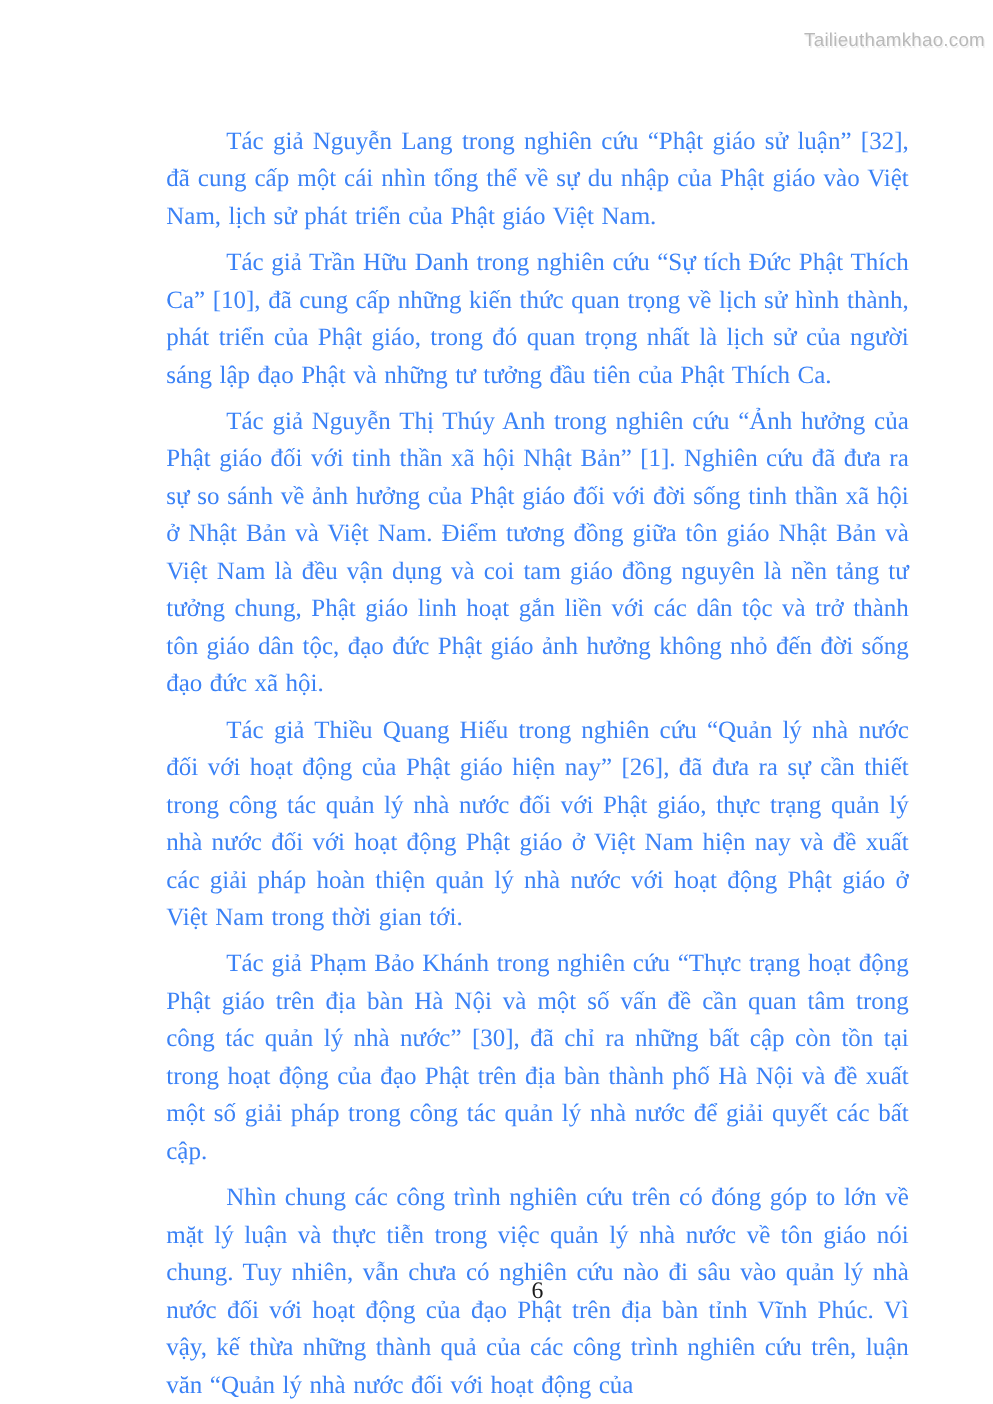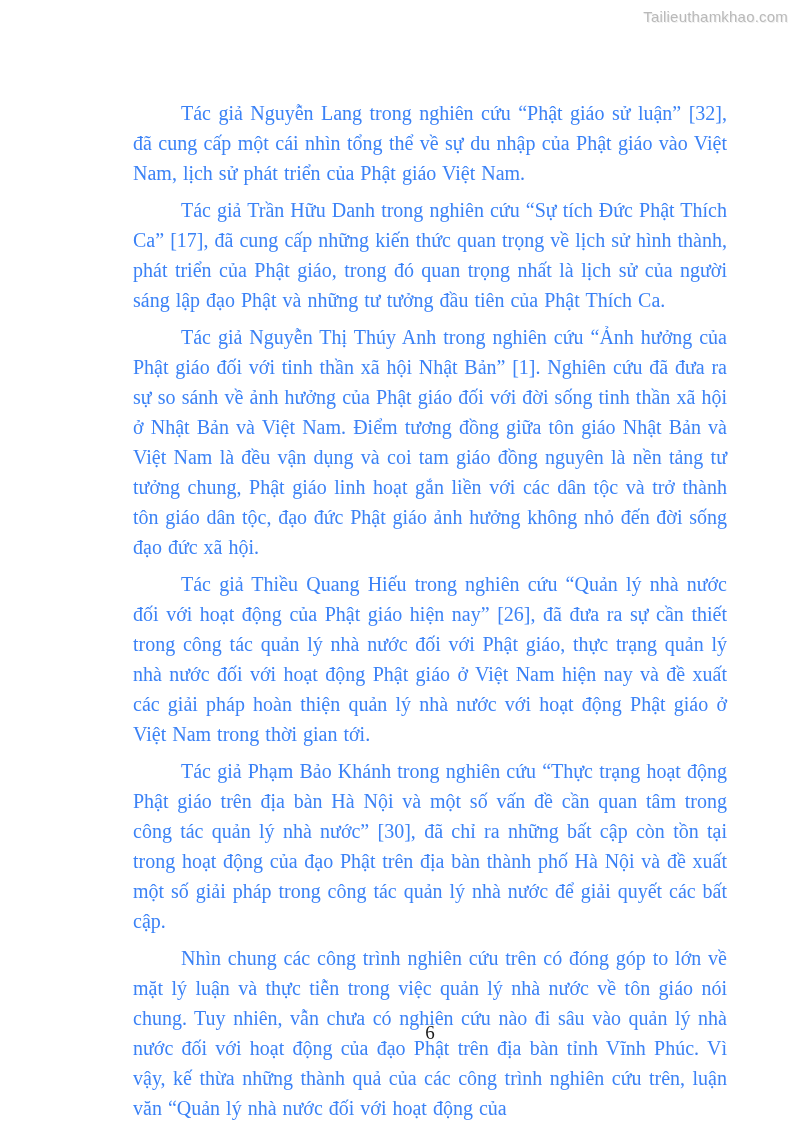--- a/index.html
+++ b/index.html
@@ -10,21 +10,21 @@
   .page {
     position: relative;
     width: 794px;
     height: 1123px;
     background: #ffffff;
     overflow: hidden;
     font-family: "Liberation Serif", serif;
   }
   .watermark {
     position: absolute;
-    top: 8px;
+    top: 24px;
     right: 6px;
     font-family: "Liberation Sans", sans-serif;
     font-size: 15px;
     letter-spacing: 0.2px;
     color: #b9b9b9;
     text-shadow: 1px 1px 0 #efefef;
     user-select: none;
   }
   .content {
     position: absolute;
@@ -53,21 +53,21 @@
 </style>
 </head>
 <body>
 
 <div class="page">
 
   <div class="watermark">Tailieuthamkhao.com</div>
 
   <div class="content">
     <p class="para">Tác giả Nguyễn Lang trong nghiên cứu “Phật giáo sử luận” [32], đã cung cấp một cái nhìn tổng thể về sự du nhập của Phật giáo vào Việt Nam, lịch sử phát triển của Phật giáo Việt Nam.</p>
-    <p class="para">Tác giả Trần Hữu Danh trong nghiên cứu “Sự tích Đức Phật Thích Ca” [17], đã cung cấp những kiến thức quan trọng về lịch sử hình thành, phát triển của Phật giáo, trong đó quan trọng nhất là lịch sử của người sáng lập đạo Phật và những tư tưởng đầu tiên của Phật Thích Ca.</p>
+    <p class="para">Tác giả Trần Hữu Danh trong nghiên cứu “Sự tích Đức Phật Thích Ca” [10], đã cung cấp những kiến thức quan trọng về lịch sử hình thành, phát triển của Phật giáo, trong đó quan trọng nhất là lịch sử của người sáng lập đạo Phật và những tư tưởng đầu tiên của Phật Thích Ca.</p>
     <p class="para">Tác giả Nguyễn Thị Thúy Anh trong nghiên cứu “Ảnh hưởng của Phật giáo đối với tinh thần xã hội Nhật Bản” [1]. Nghiên cứu đã đưa ra sự so sánh về ảnh hưởng của Phật giáo đối với đời sống tinh thần xã hội ở Nhật Bản và Việt Nam. Điểm tương đồng giữa tôn giáo Nhật Bản và Việt Nam là đều vận dụng và coi tam giáo đồng nguyên là nền tảng tư tưởng chung, Phật giáo linh hoạt gắn liền với các dân tộc và trở thành tôn giáo dân tộc, đạo đức Phật giáo ảnh hưởng không nhỏ đến đời sống đạo đức xã hội.</p>
     <p class="para">Tác giả Thiều Quang Hiếu trong nghiên cứu “Quản lý nhà nước đối với hoạt động của Phật giáo hiện nay” [26], đã đưa ra sự cần thiết trong công tác quản lý nhà nước đối với Phật giáo, thực trạng quản lý nhà nước đối với hoạt động Phật giáo ở Việt Nam hiện nay và đề xuất các giải pháp hoàn thiện quản lý nhà nước với hoạt động Phật giáo ở Việt Nam trong thời gian tới.</p>
     <p class="para">Tác giả Phạm Bảo Khánh trong nghiên cứu “Thực trạng hoạt động Phật giáo trên địa bàn Hà Nội và một số vấn đề cần quan tâm trong công tác quản lý nhà nước” [30], đã chỉ ra những bất cập còn tồn tại trong hoạt động của đạo Phật trên địa bàn thành phố Hà Nội và đề xuất một số giải pháp trong công tác quản lý nhà nước để giải quyết các bất cập.</p>
     <p class="para">Nhìn chung các công trình nghiên cứu trên có đóng góp to lớn về mặt lý luận và thực tiễn trong việc quản lý nhà nước về tôn giáo nói chung. Tuy nhiên, vẫn chưa có nghiên cứu nào đi sâu vào quản lý nhà nước đối với hoạt động của đạo Phật trên địa bàn tỉnh Vĩnh Phúc. Vì vậy, kế thừa những thành quả của các công trình nghiên cứu trên, luận văn “Quản lý nhà nước đối với hoạt động của</p>
   </div>
 
   <div class="page-number">6</div>
 
 </div>
 

